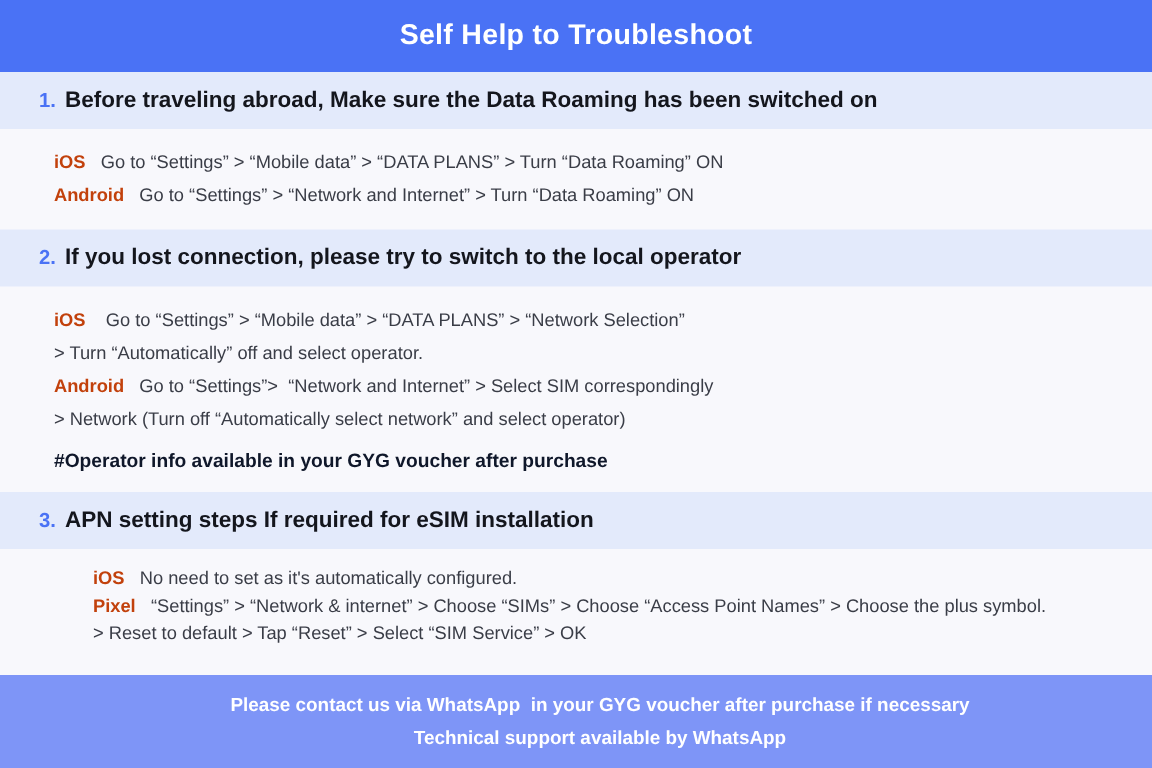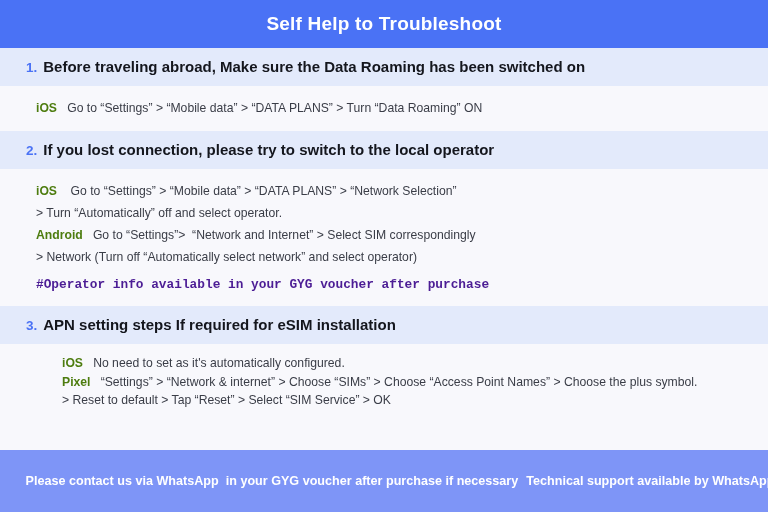--- a/index.html
+++ b/index.html
@@ -84,47 +84,46 @@
   }
   .line {
     font-size: 12.2px;
     color: #3a3d47;
     line-height: 22px;
     white-space: pre;
     overflow: hidden;
   }
   .line .plat {
     font-weight: bold;
-    color: #4d7c0f;
+    color: #c2410c;
   }
   .note {
     font-size: 12.8px;
     font-weight: bold;
-    color: #4c1d95;
+    color: #0f172a;
     line-height: 22px;
     margin-top: 6px;
     white-space: pre;
-    font-family: Liberation Mono, monospace;
   }
 
   
   .sec1 .section-body { padding-top: 11px; padding-bottom: 12px; }
   
   .sec2 .section-body { padding-top: 11px; padding-bottom: 10px; }
   
   .sec3 .section-body { padding-top: 10px; padding-bottom: 6px; }
   .sec3 .line { line-height: 18.5px; padding-left: 26px; }
 
   
   .footer {
     flex: 0 0 62px;
     height: 62px;
     background: #7e95f7;
     display: flex;
-    flex-direction: row;
+    flex-direction: column;
     align-items: center;
     justify-content: center;
     gap: 8px;
     padding-left: 32px;
   }
   .footer-line {
     color: #ffffff;
     font-size: 12.6px;
     font-weight: bold;
     white-space: pre;
@@ -142,20 +141,21 @@
 
   <div class="content">
 
     <div class="section sec1">
       <div class="section-head">
         <span class="sec-num">1.</span>
         <span class="sec-title"><span class="lead">Before traveling abroad,</span><span class="rest"> Make sure the Data Roaming has been switched on</span></span>
       </div>
       <div class="section-body">
         <div class="line"><span class="plat">iOS</span><span>   Go to “Settings” &gt; “Mobile data” &gt; “DATA PLANS” &gt; Turn “Data Roaming” ON</span></div>
+        <div class="line"><span class="plat">Android</span><span>   Go to “Settings” &gt; “Network and Internet” &gt; Turn “Data Roaming” ON</span></div>
       </div>
     </div>
 
     <div class="section sec2">
       <div class="section-head">
         <span class="sec-num">2.</span>
         <span class="sec-title"><span class="lead">If you lost connection, please try to switch to the local operator</span><span class="rest"></span></span>
       </div>
       <div class="section-body">
         <div class="line"><span class="plat">iOS</span><span>    Go to “Settings” &gt; “Mobile data” &gt; “DATA PLANS” &gt; “Network Selection”</span></div>

